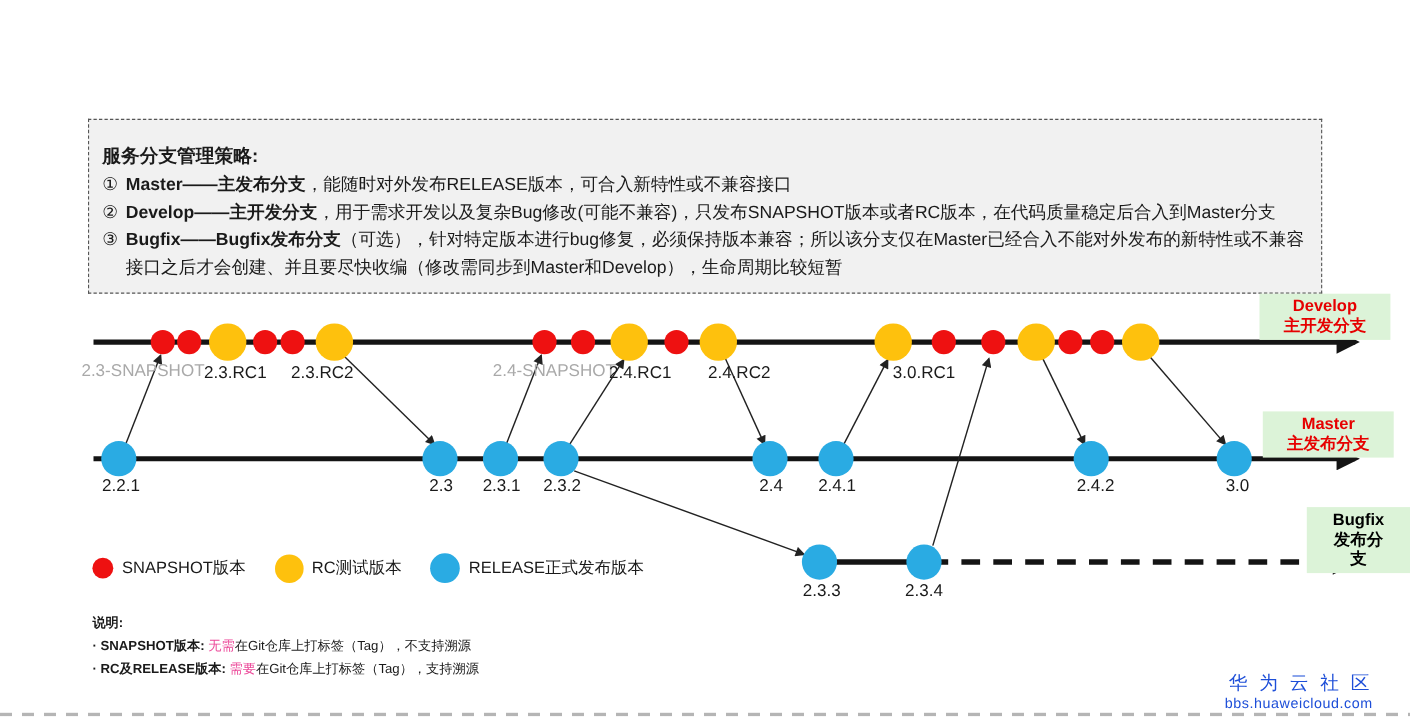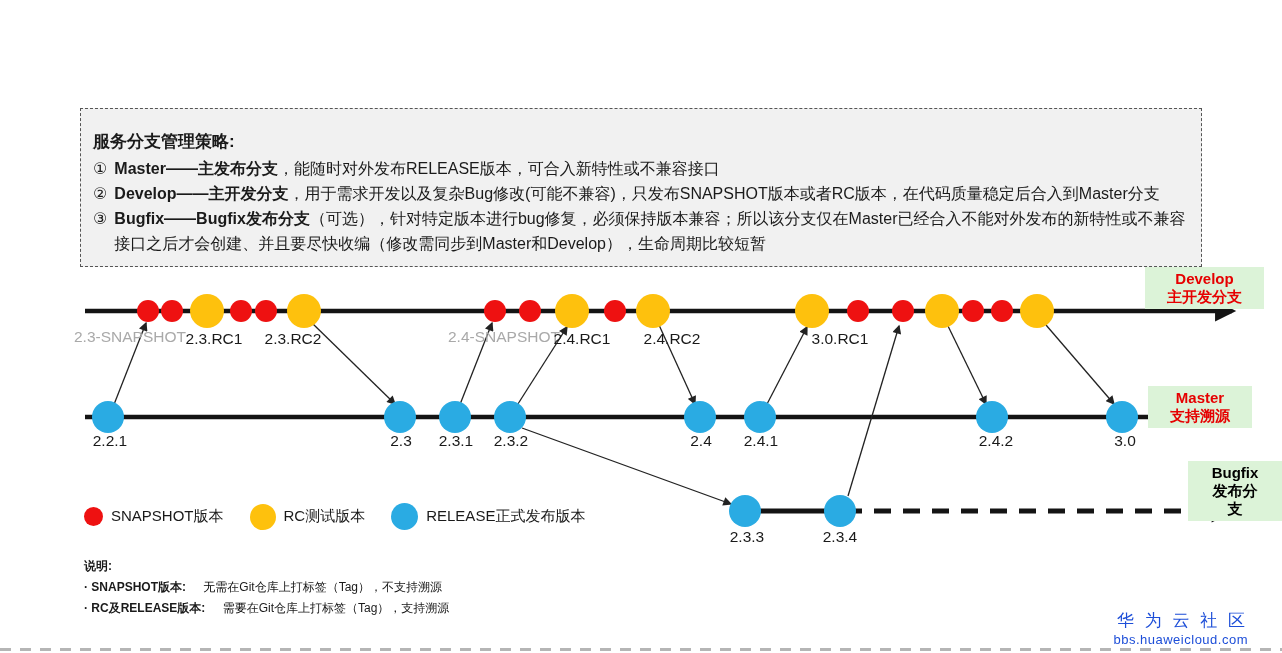--- a/index.html
+++ b/index.html
@@ -18,21 +18,21 @@
   svg text{font-family:"Liberation Sans","DejaVu Sans",sans-serif;}
   .branch-tag{position:absolute;background:#dcf3d8;color:#e60000;font-weight:bold;
               font-size:15px;line-height:18px;text-align:center;padding:3px 22px;}
   .legend{position:absolute;left:84px;top:503px;display:flex;align-items:center;gap:26px;
           font-size:15px;color:#1a1a1a;text-align:center;}
   .legend-item{display:flex;align-items:center;gap:8px;}
   .legend-dot{display:inline-block;border-radius:50%;}
   .notes{position:absolute;left:84px;top:556px;font-size:12px;color:#1a1a1a;line-height:21px;}
   .notes-heading{font-weight:bold;}
   .note-label{font-weight:bold;}
-  .note-red{color:#000000;margin-left:14px;}
+  .note-red{color:#ec4899;}
   .watermark{position:absolute;right:34px;top:609px;text-align:right;color:#1d4ed8;}
   .wm-cn{font-size:17px;letter-spacing:3px;}
   .wm-url{font-size:13px;letter-spacing:0.5px;}
   .bottom-dashes{position:absolute;left:0;bottom:2px;width:1282px;height:3px;
      background:repeating-linear-gradient(90deg,#b5b5b5 0 11px,transparent 11px 20px);}
 </style>
 </head>
 <body>
 
 <div id="root">
@@ -129,23 +129,23 @@
         <text x="1125" y="446" text-anchor="middle" font-size="15.5" fill="#1a1a1a">3.0</text>
         <text x="747" y="542" text-anchor="middle" font-size="15.5" fill="#1a1a1a">2.3.3</text>
         <text x="840" y="542" text-anchor="middle" font-size="15.5" fill="#1a1a1a">2.3.4</text>
       </g>
   </svg>
 
   <div class="branch-tag" style="left: 1145px; top: 267px; background: rgb(220, 243, 216); color: rgb(230, 0, 0);">
     <div>Develop</div>
     <div>主开发分支</div>
   </div>
-  <div class="branch-tag" style="left: 1148px; top: 386px; background: rgb(220, 243, 216); color: rgb(230, 0, 0);">
+  <div class="branch-tag" style="left: 1148px; top: 374px; background: rgb(220, 243, 216); color: rgb(230, 0, 0);">
     <div>Master</div>
-    <div>支持溯源</div>
+    <div>主发布分支</div>
   </div>
   <div class="branch-tag" style="left: 1188px; top: 461px; background: rgb(220, 243, 216); color: #000000;">
     <div>Bugfix</div>
     <div>发布分支</div>
   </div>
 
   <div class="legend">
     <div class="legend-item">
       <span class="legend-dot" style="width: 19px; height: 19px; background: rgb(238, 17, 17);"></span>
       <span>SNAPSHOT版本</span>

